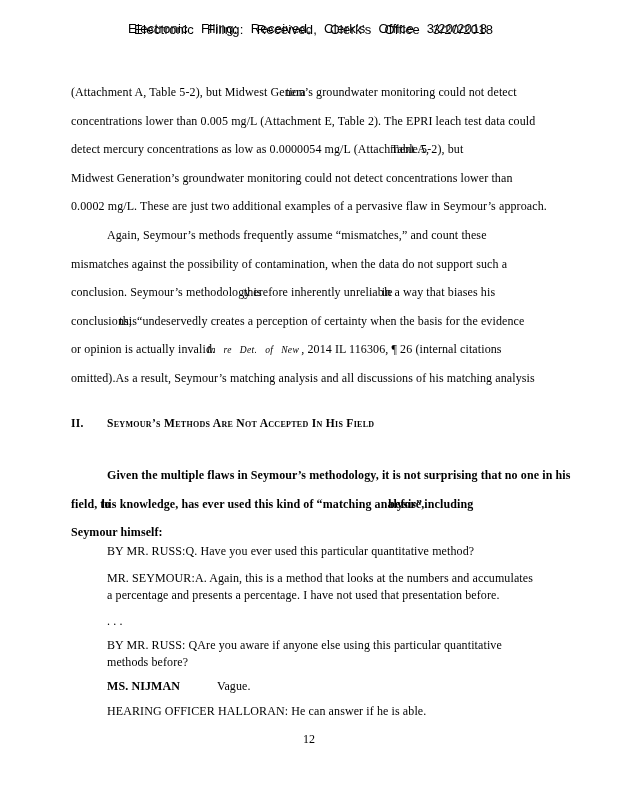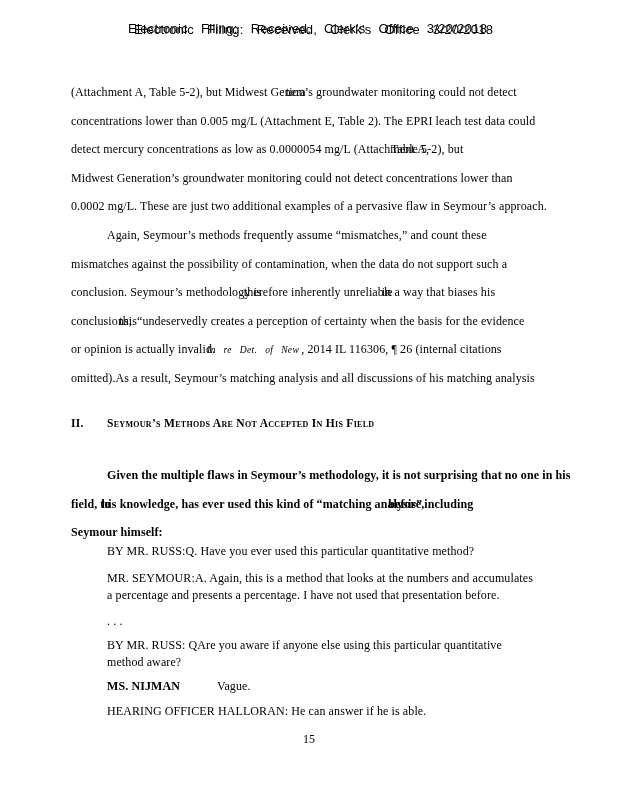--- a/index.html
+++ b/index.html
@@ -113,27 +113,27 @@
     </div>
     <div class="qitem qi-a1">
       <div class="qline">MR. SEYMOUR:A. Again, this is a method that looks at the numbers and accumulates</div>
       <div class="qline">a percentage and presents a percentage. I have not used that presentation before.</div>
     </div>
     <div class="qitem qi-dots">
       <div class="qline">. . .</div>
     </div>
     <div class="qitem qi-q2">
       <div class="qline">BY MR. RUSS:  QAre you aware if anyone else using this particular quantitative</div>
-      <div class="qline">method aware?</div>
+      <div class="qline">methods before?</div>
     </div>
     <div class="qitem qi-nij">
       <div class="qline">
         <span class="nij-speaker">MS. NIJMAN</span><span>Vague.</span>
       </div>
     </div>
     <div class="qitem">
       <div class="qline">HEARING OFFICER HALLORAN: He can answer if he is able.</div>
     </div>
   </div>
 
-  <div id="pagenum">15</div>
+  <div id="pagenum">12</div>
 
 </div>
 
 </body></html>

